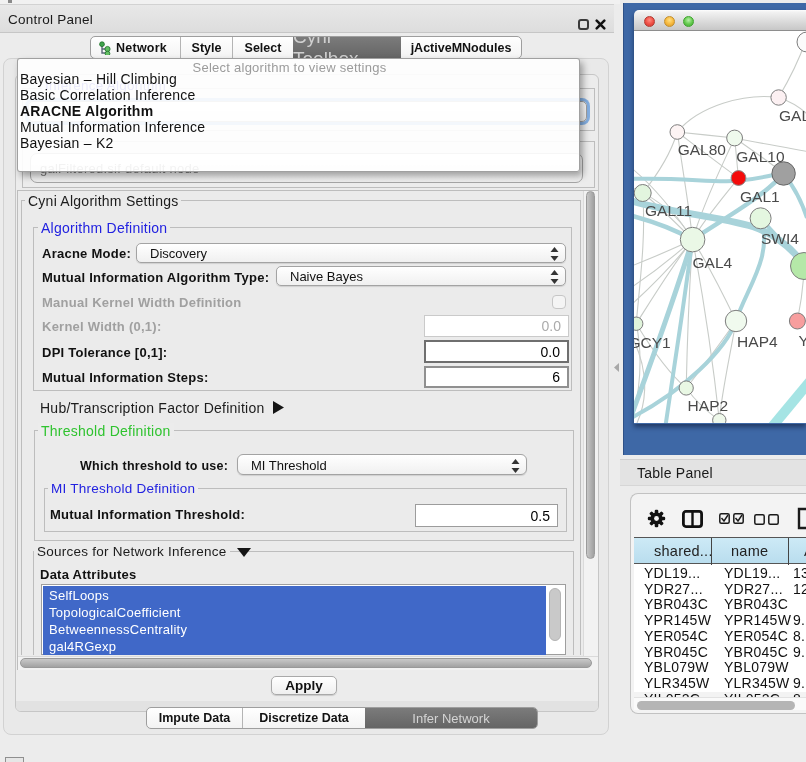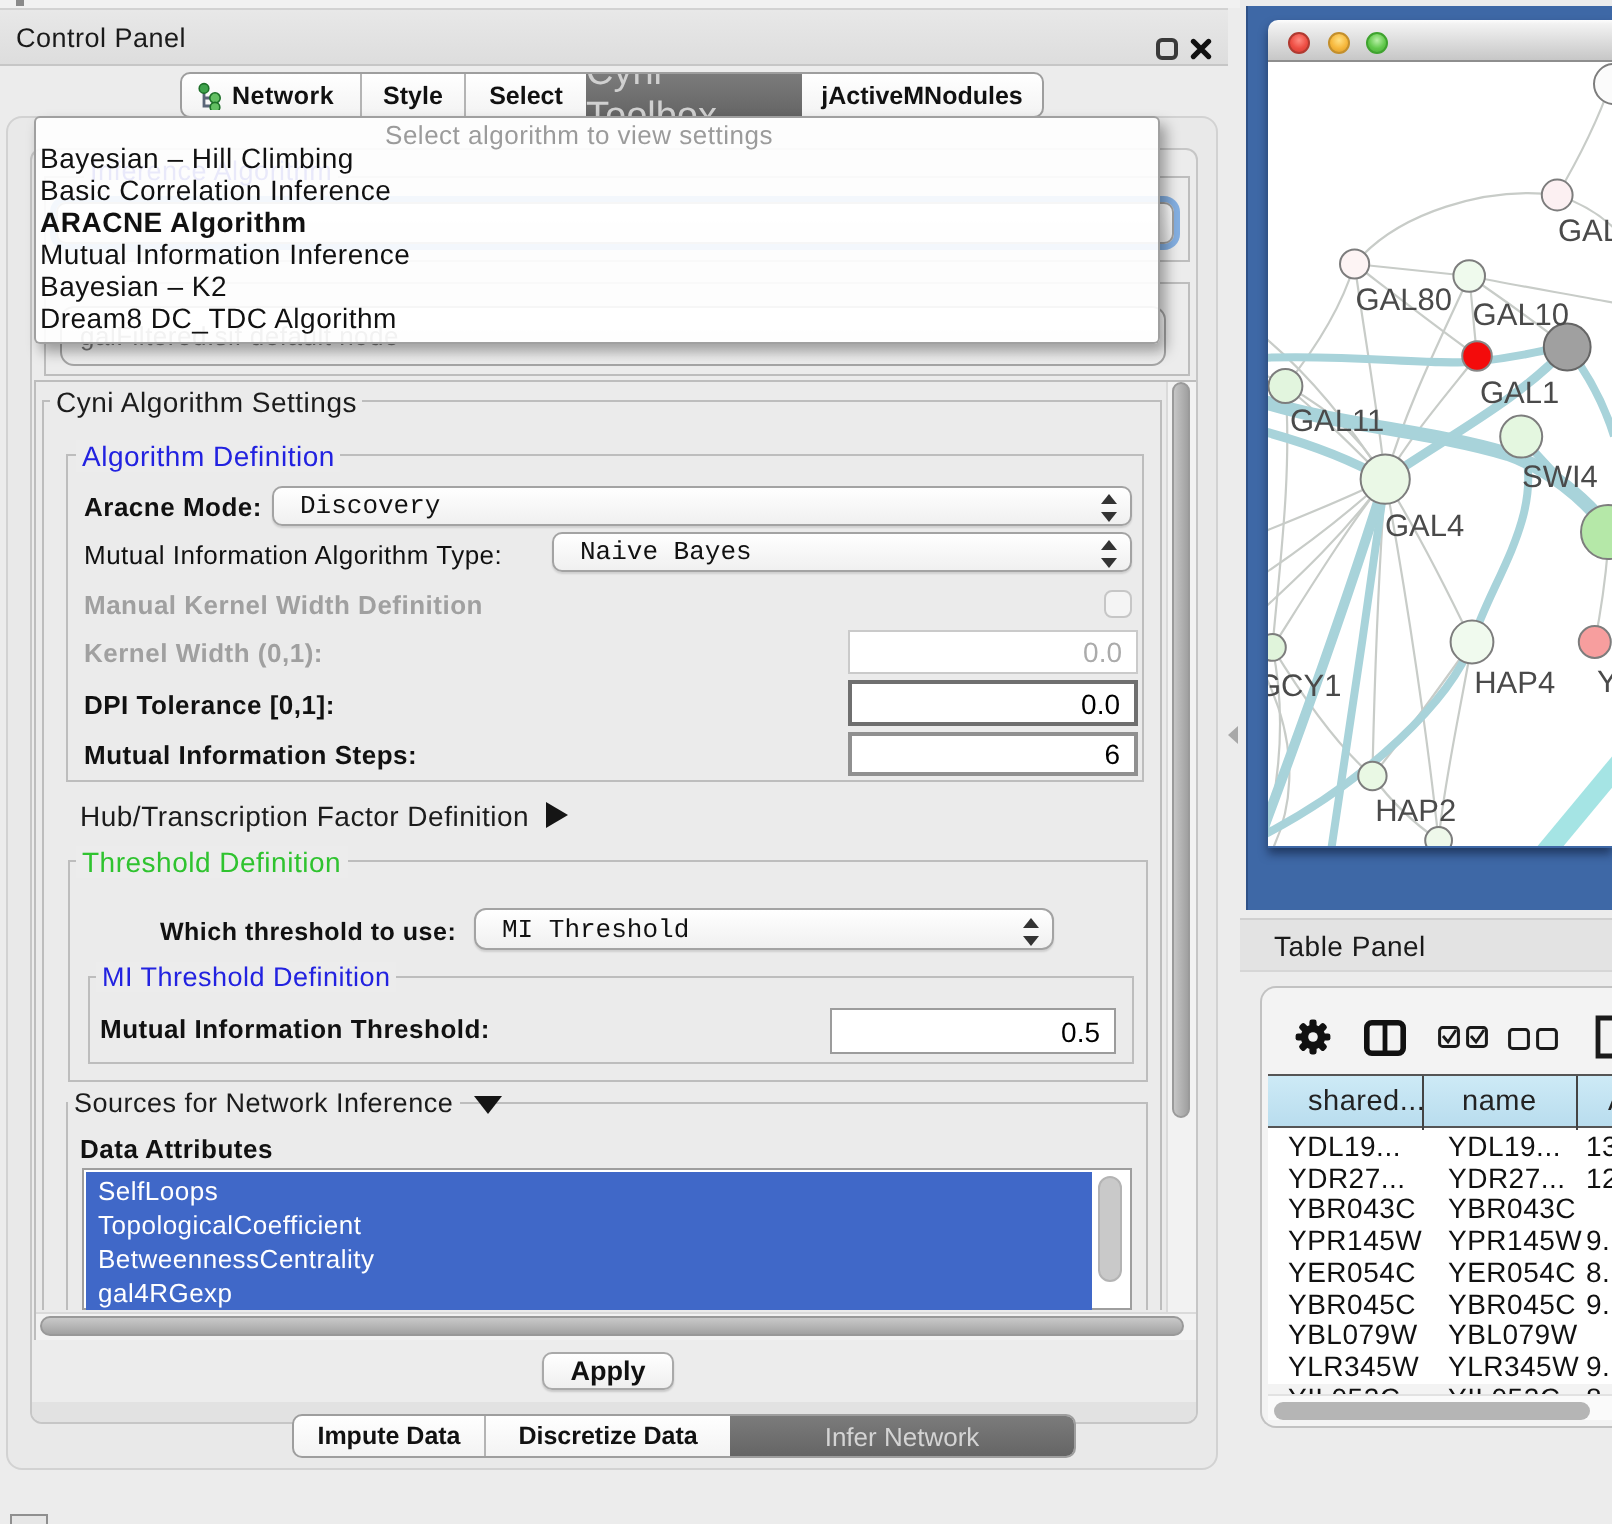--- a/index.html
+++ b/index.html
@@ -6,21 +6,20 @@
 html,body { width:806px; height:762px; overflow:hidden; }
 body { font-family:"Liberation Sans", sans-serif; background:#ececec; position:relative; }
 .abs { position:absolute; }
 .lbl { white-space:nowrap; letter-spacing:0.25px; }
 .etch { border-style:solid; border-color:#bdbdbd; }
 .grouplab { background:#ececec; padding:0 3px; }
 .combo {
   border:1px solid #a3a3a3; border-radius:5px;
   background:linear-gradient(#ffffff,#f0f0f0);
   box-shadow:0 1px 1px rgba(0,0,0,0.12);
-  font-family:Liberation Mono, monospace;
 }
 .combo .ctext { position:absolute; left:13px; top:50%; transform:translateY(-50%); font-size:13px; color:#111; }
 .field { background:#fff; position:absolute; }
 .field span { position:absolute; right:7px; top:50%; transform:translateY(-50%); font-size:14px; }
 </style>
 </head>
 <body>
 
 <div class="abs" style="left:0;top:0;width:620px;height:4px;background:#f1f1f1;"></div>
 <div class="abs" style="left:8px;top:0;width:4px;height:3px;background:#8a8a8a;"></div>
@@ -81,21 +80,21 @@
 
 <div class="abs lbl" style="left:42px;top:246px;font-size:13px;font-weight:bold;color:#111;">Aracne Mode:</div>
 <div class="abs combo" style="left:136px;top:243px;width:430px;height:20px;">
   <span class="ctext">Discovery</span>
   <svg class="abs" style="right:6px;top:3px;" width="9" height="14" viewBox="0 0 9 14">
     <path d="M4.5 0 L8.5 5 L0.5 5 Z" fill="#333"></path>
       <path d="M4.5 14 L8.5 9 L0.5 9 Z" fill="#333"></path>
   </svg>
 </div>
 
-<div class="abs lbl" style="left:42px;top:270px;font-size:13px;font-weight:normal;color:#111;">Mutual Information Algorithm Type:</div>
+<div class="abs lbl" style="left:42px;top:270px;font-size:13px;font-weight:bold;color:#111;">Mutual Information Algorithm Type:</div>
 <div class="abs combo" style="left:276px;top:266px;width:290px;height:20px;">
   <span class="ctext">Naive Bayes</span>
   <svg class="abs" style="right:6px;top:3px;" width="9" height="14" viewBox="0 0 9 14">
     <path d="M4.5 0 L8.5 5 L0.5 5 Z" fill="#333"></path>
       <path d="M4.5 14 L8.5 9 L0.5 9 Z" fill="#333"></path>
   </svg>
 </div>
 
 <div class="abs lbl" style="left:42px;top:295px;font-size:13px;font-weight:bold;color:#a0a0a0;">Manual Kernel Width Definition</div>
 <div class="abs" style="left:552px;top:295px;width:14px;height:14px;border-radius:4px;border:1px solid #c6c6c6;background:#f4f4f4;"></div>
@@ -172,21 +171,20 @@
     <path d="M5 0 L0 4.5 L5 9 Z" fill="#a8a8a8"></path>
   </svg>
 
 <div class="abs" style="left:17px;top:58px;width:563px;height:114px;background:rgba(255,255,255,0.90);border:1px solid rgba(150,150,150,0.9);box-shadow:3px 4px 7px rgba(0,0,0,0.35);border-radius:3px;">
   <div class="abs lbl" style="left:calc(50% - 9px);transform:translateX(-50%);top:1px;font-size:13px;color:#9b9b9b;">Select algorithm to view settings</div>
   <div class="abs lbl" style="left:2px;top:12px;font-size:14px;color:#111;">Bayesian – Hill Climbing</div>
   <div class="abs lbl" style="left:2px;top:27.9px;font-size:14px;color:#111;">Basic Correlation Inference</div>
   <div class="abs lbl" style="left:2px;top:43.8px;font-size:14px;color:#111;font-weight:bold;">ARACNE Algorithm</div>
   <div class="abs lbl" style="left:2px;top:59.7px;font-size:14px;color:#111;">Mutual Information Inference</div>
   <div class="abs lbl" style="left:2px;top:75.6px;font-size:14px;color:#111;">Bayesian – K2</div>
-  <div class="abs lbl" style="left:2px;top:91.5px;font-size:14px;color:#111;">Dream8 DC_TDC Algorithm</div>
 </div>
 
 <div class="abs" style="left:623px;top:3px;width:183px;height:452px;background:#3e68a6;border-left:1px solid #2f5187;"></div>
 
 <div class="abs" style="left:634px;top:10px;width:172px;height:414px;border-radius:5px 0 0 0;overflow:hidden;box-shadow:0 3px 5px rgba(10,20,45,0.55);">
   <div style="height:21px;background:linear-gradient(#fdfdfd 0%,#f2f2f2 10%,#dcdcdc 55%,#c7c7c7 100%);border-bottom:1px solid #8e8e8e;position:relative;">
     <div class="abs" style="left:9.5px;top:5.5px;width:11px;height:11px;border-radius:50%;background:radial-gradient(circle at 50% 35%, #ff8a80 0%, #ee4d43 55%, #d03c33 100%);border:1px solid #b03a31;"></div>
     <div class="abs" style="left:29.5px;top:5.5px;width:11px;height:11px;border-radius:50%;background:radial-gradient(circle at 50% 35%, #ffe082 0%, #f6b73c 55%, #d69a2b 100%);border:1px solid #c38f2c;"></div>
     <div class="abs" style="left:49px;top:5.5px;width:11px;height:11px;border-radius:50%;background:radial-gradient(circle at 50% 35%, #b9f0a8 0%, #62c94c 55%, #4aa838 100%);border:1px solid #3fa32f;"></div>
   </div>

